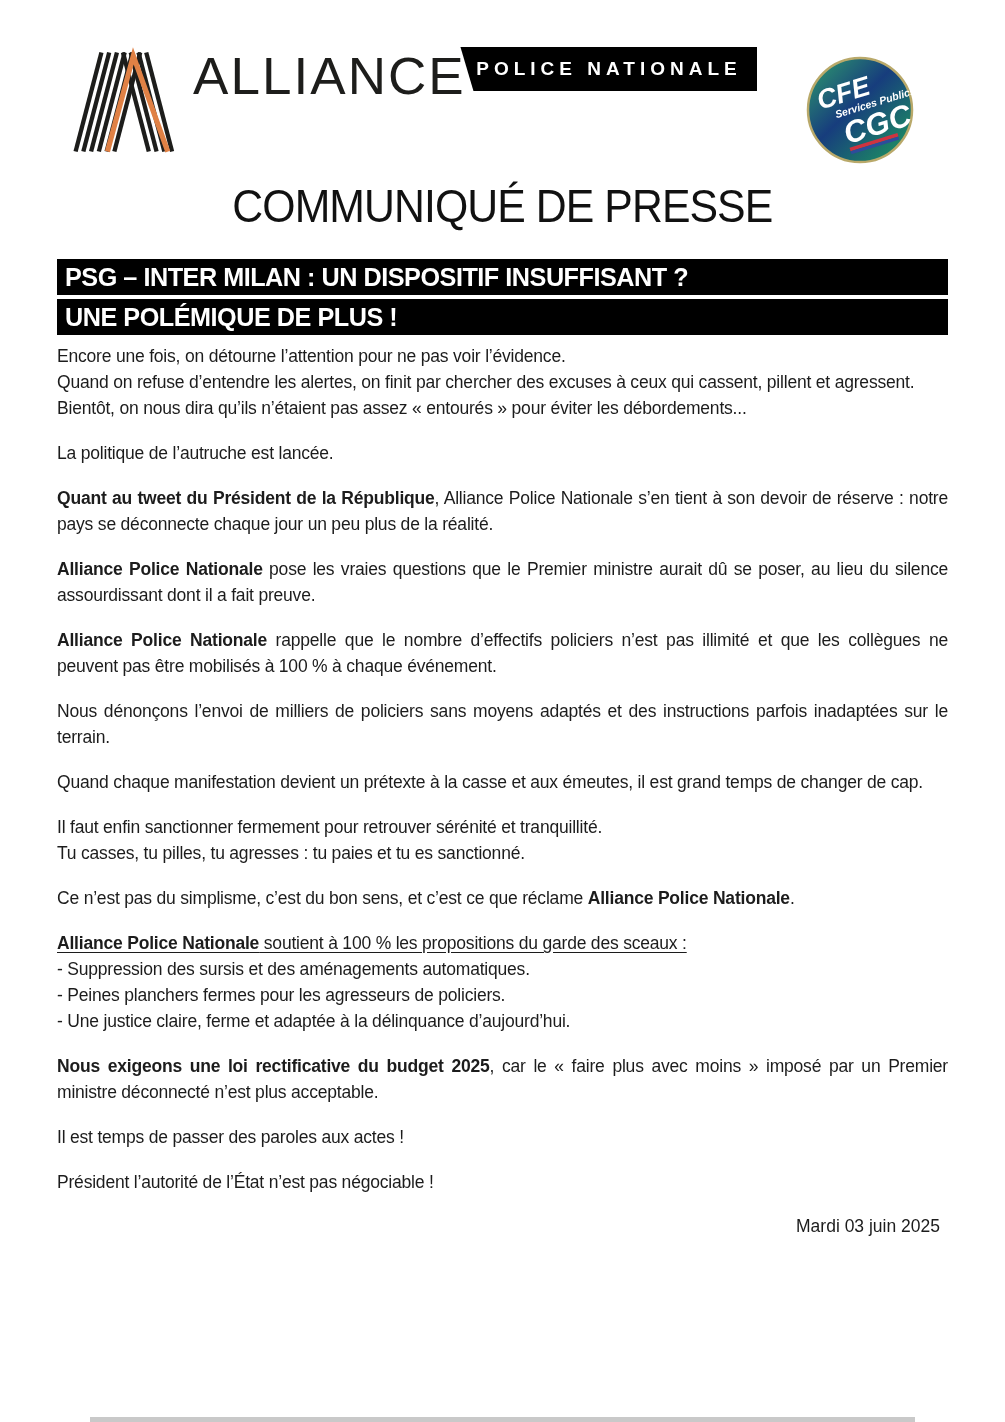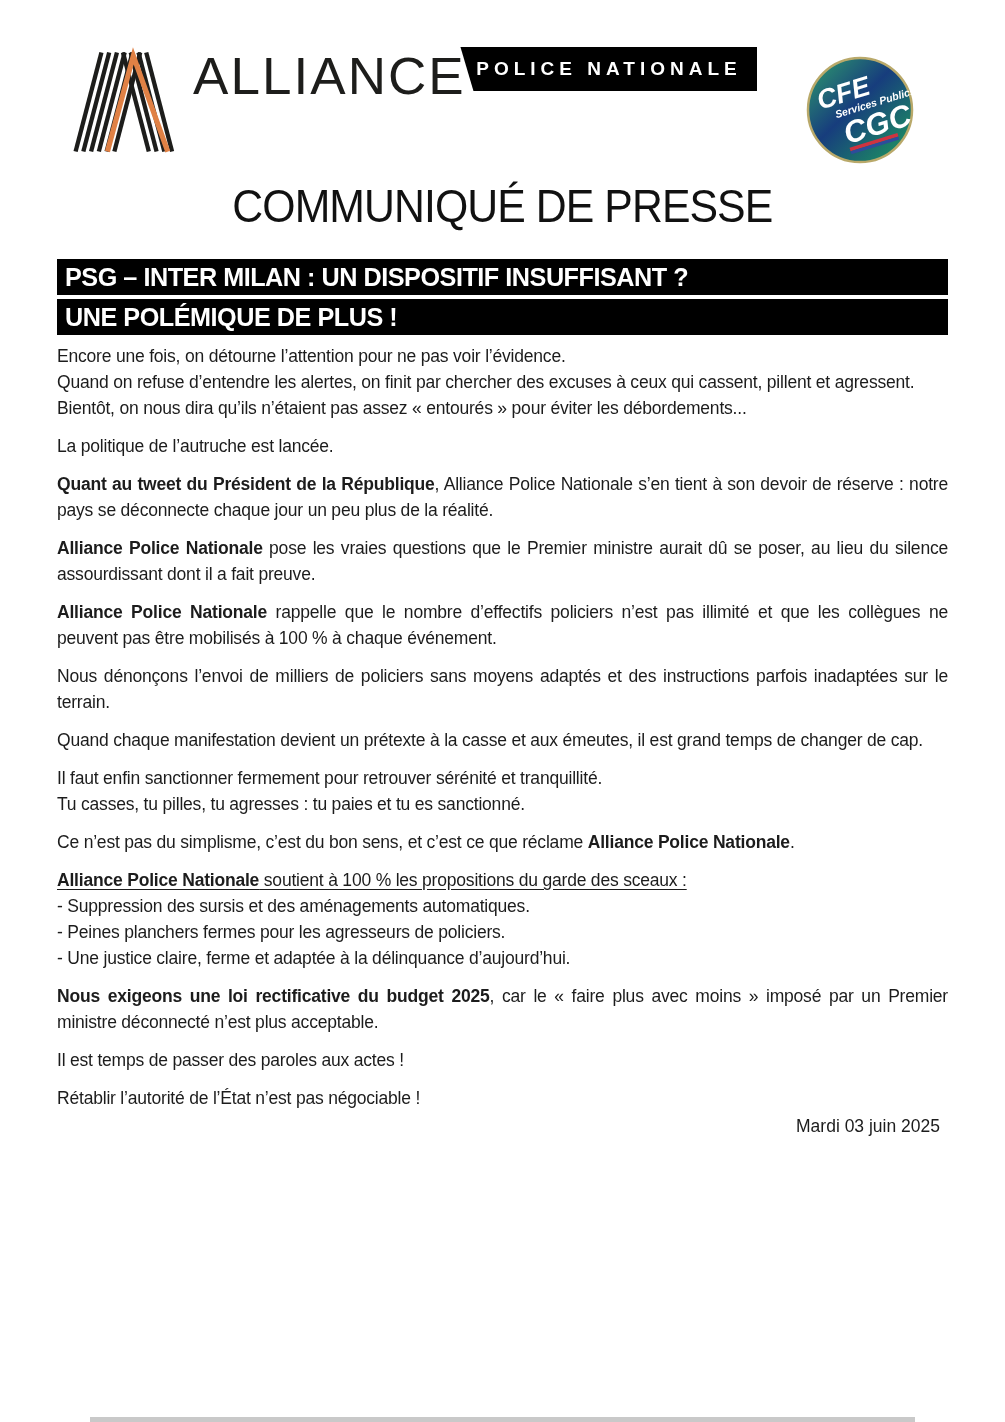--- a/index.html
+++ b/index.html
@@ -39,26 +39,26 @@
   .bar{
     background:#000;color:#fff;height:36px;margin-bottom:4px;
     display:flex;align-items:center;padding-left:8px;
     font-weight:bold;font-size:26px;letter-spacing:-0.5px;white-space:nowrap;
   }
   .bar span{display:inline-block;transform:scaleX(0.97);transform-origin:left center;}
 
   
   .body-text{margin-top:8px;font-size:17.5px;line-height:26px;letter-spacing:-0.2px;color:#1c1c1c;}
   .body-text p{margin:0;}
-  .body-text p.gap{margin-top:12px;}
+  .body-text p.gap{margin-top:19px;}
   .body-text p.justify{text-align:justify;}
   .body-text p.uline{text-decoration:underline;text-underline-offset:3px;}
   .body-text .b{font-weight:bold;}
 
-  .date-line{margin-top:5px;text-align:right;font-size:17.5px;color:#1c1c1c;padding-right:8px;}
+  .date-line{margin-top:21px;text-align:right;font-size:17.5px;color:#1c1c1c;padding-right:8px;}
 
   
   .footer-cut{position:absolute;bottom:0;left:90px;right:90px;height:5px;background:#c9c9c9;}
 </style>
 </head>
 <body>
 
 <div class="page">
 
   <div class="header">
@@ -130,20 +130,20 @@
       <p class="gap justify"><span>Quand chaque manifestation devient un prétexte à la casse et aux émeutes, il est grand temps de changer de cap.</span></p>
       <p class="gap"><span>Il faut enfin sanctionner fermement pour retrouver sérénité et tranquillité.</span></p>
       <p class=""><span>Tu casses, tu pilles, tu agresses : tu paies et tu es sanctionné.</span></p>
       <p class="gap"><span>Ce n’est pas du simplisme, c’est du bon sens, et c’est ce que réclame </span><span class="b">Alliance Police Nationale</span><span>.</span></p>
       <p class="gap  uline"><span class="b">Alliance Police Nationale</span><span> soutient à 100 % les propositions du garde des sceaux :</span></p>
       <p class=""><span>- Suppression des sursis et des aménagements automatiques.</span></p>
       <p class=""><span>- Peines planchers fermes pour les agresseurs de policiers.</span></p>
       <p class=""><span>- Une justice claire, ferme et adaptée à la délinquance d’aujourd’hui.</span></p>
       <p class="gap justify"><span class="b">Nous exigeons une loi rectificative du budget 2025</span><span>, car le « faire plus avec moins » imposé par un Premier ministre déconnecté n’est plus acceptable.</span></p>
       <p class="gap"><span>Il est temps de passer des paroles aux actes !</span></p>
-      <p class="gap"><span>Rétablir l’autorité de l’État n’est pas négociable !</span></p>
+      <p class="gap"><span>Président l’autorité de l’État n’est pas négociable !</span></p>
     </div>
 
   <div class="date-line">Mardi 03 juin 2025</div>
 
 </div>
 
 <div class="footer-cut"></div>
 
 </body></html>

